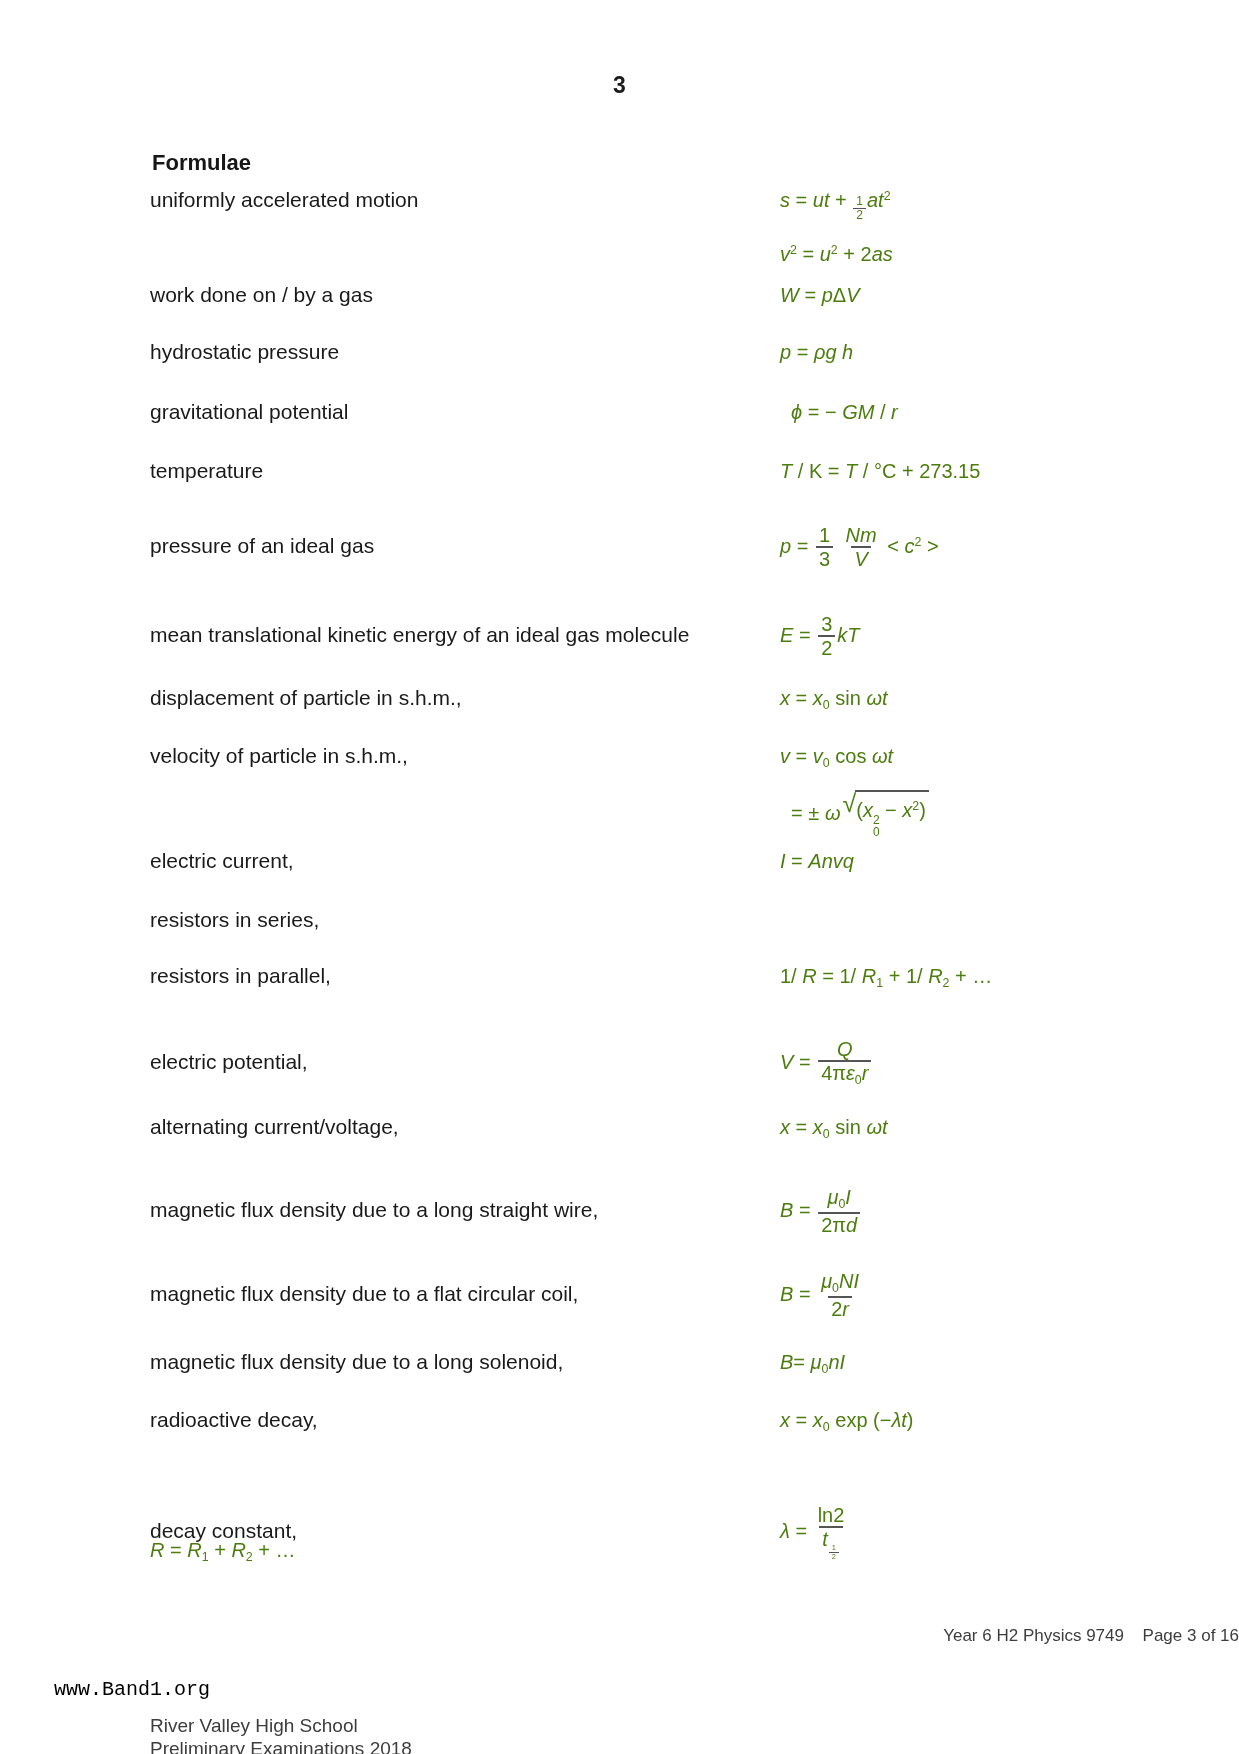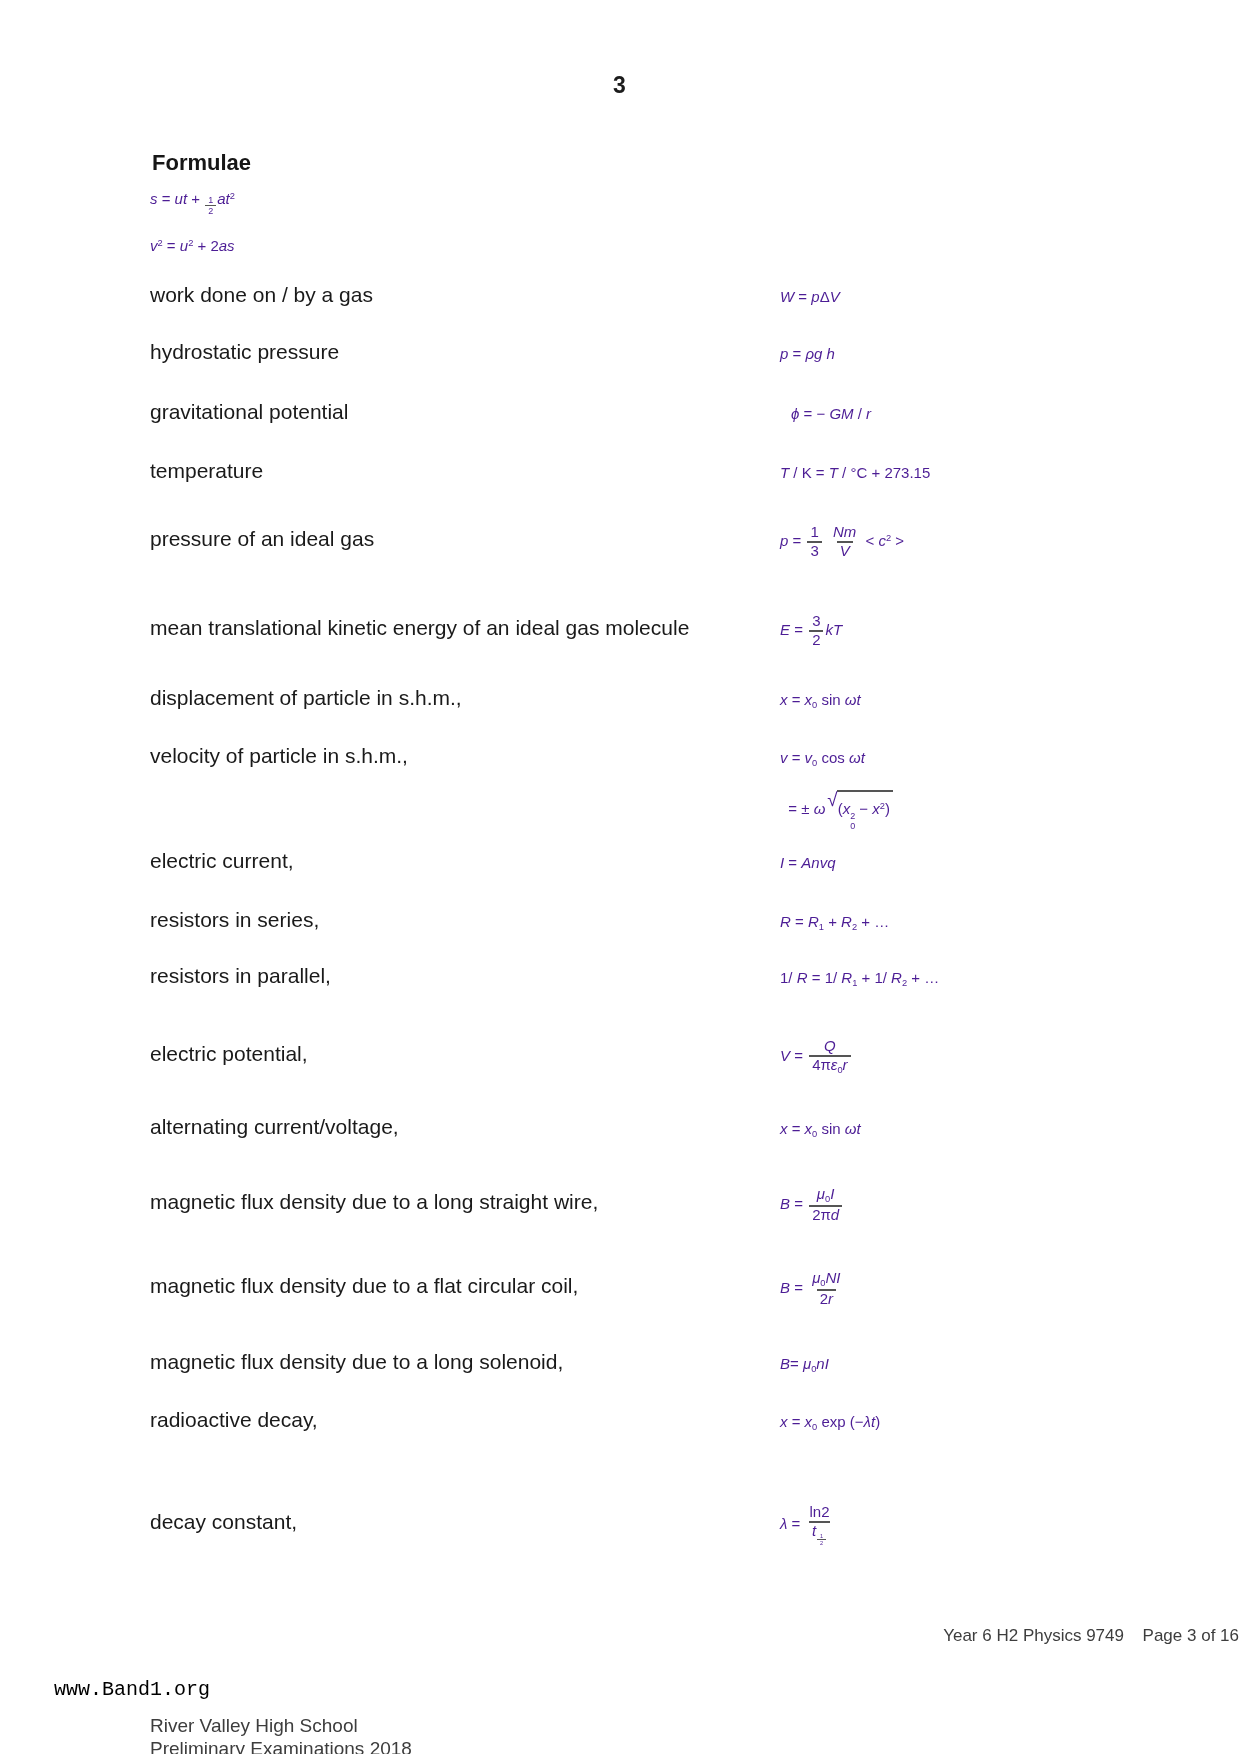--- a/index.html
+++ b/index.html
@@ -14,21 +14,21 @@
   }
   .heading{
     position:absolute;top:148px;left:150px;margin:2px;
     font-size:22px;font-weight:bold;color:#161616;
   }
   #rows .row{
     position:absolute;left:150px;width:1012px;
     display:flex;align-items:baseline;
   }
   .row-label{flex:0 0 630px;width:630px;font-size:21px;line-height:27px;color:#1a1a1a;}
-  .row-formula{font-size:15px;line-height:28px;color:#4c1d95;}
+  .row-formula{font-size:20px;line-height:28px;color:#4d7c0f;}
   .fline{white-space:nowrap;}
   .fline + .fline{margin-top:13px;}
   .ti{font-style:italic;}
   .tn{font-style:normal;}
   .tsup{font-size:0.62em;vertical-align:0.55em;}
   .tsub{font-size:0.62em;vertical-align:-0.35em;}
   .frac{
     display:inline-flex;flex-direction:column;align-items:center;
     vertical-align:middle;margin:0 2px;line-height:1.12;text-align:center;
   }
@@ -47,21 +47,21 @@
   #rows .row:nth-child(1){top:182px;}
   #rows .row:nth-child(2){top:281px;}
   #rows .row:nth-child(3){top:338px;}
   #rows .row:nth-child(4){top:398px;gap:11px;}
   #rows .row:nth-child(5){top:457px;}
   #rows .row:nth-child(6){top:524px;}
   #rows .row:nth-child(7){top:613px;}
   #rows .row:nth-child(8){top:684px;}
   #rows .row:nth-child(9){top:742px;}
   #rows .row:nth-child(10){top:847px;}
-  #rows .row:nth-child(11){top:906px;}
+  #rows .row:nth-child(11){top:906px;flex-direction:column;}
   #rows .row:nth-child(12){top:962px;}
   #rows .row:nth-child(13){top:1038px;}
   #rows .row:nth-child(14){top:1113px;}
   #rows .row:nth-child(15){top:1186px;}
   #rows .row:nth-child(16){top:1270px;}
   #rows .row:nth-child(17){top:1348px;}
   #rows .row:nth-child(18){top:1406px;}
   #rows .row:nth-child(19){top:1504px;}
   .footer-left{position:absolute;left:150px;top:1714px;font-size:19px;line-height:23px;color:#3d3d3d;}
   .footer-center{position:absolute;left:0;top:1626px;width:1239px;text-align:right;font-size:17px;color:#3d3d3d;}
@@ -73,20 +73,21 @@
 </style>
 </head>
 <body>
 
 <div class="page">
   <div class="page-number">3</div>
   <h1 class="heading">Formulae</h1>
 
   <div id="rows">
       <div class="row">
+        <div class="row-label">uniformly accelerated motion</div>
         <div class="row-formula">
           <div class="fline"><span class="ti">s</span><span class="tn"> = </span><span class="ti">ut</span><span class="tn"> + </span><span class="frac small">
               <span class="num"><span class="tn">1</span></span>
               <span class="den"><span class="tn">2</span></span>
             </span><span class="ti">at</span><span class="tsup">2</span></div>
           <div class="fline"><span class="ti">v</span><span class="tsup">2</span><span class="tn"> = </span><span class="ti">u</span><span class="tsup">2</span><span class="tn"> + 2</span><span class="ti">as</span></div>
         </div>
       </div>
       <div class="row">
         <div class="row-label">work done on / by a gas</div>

